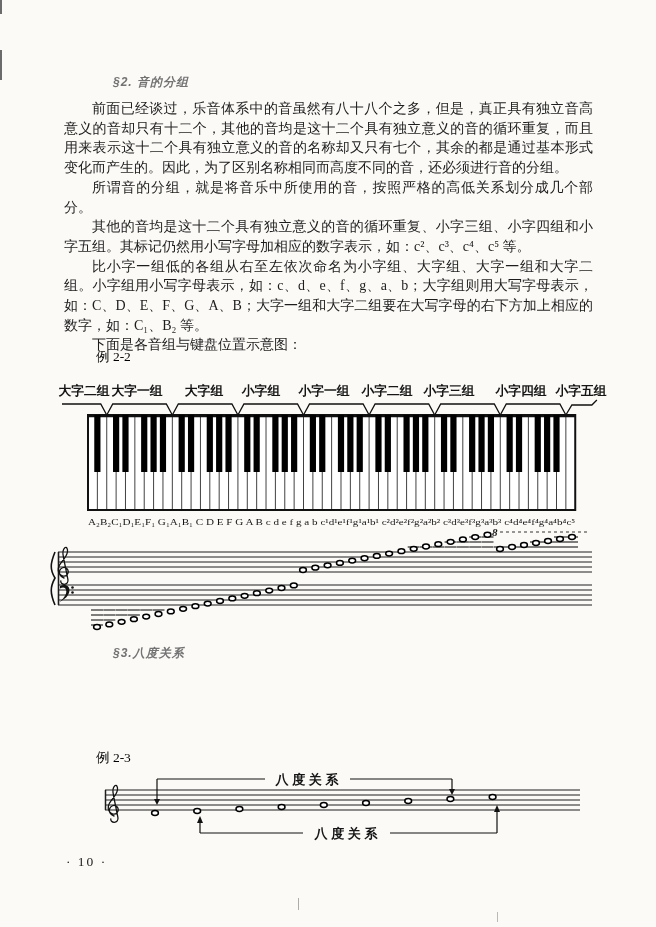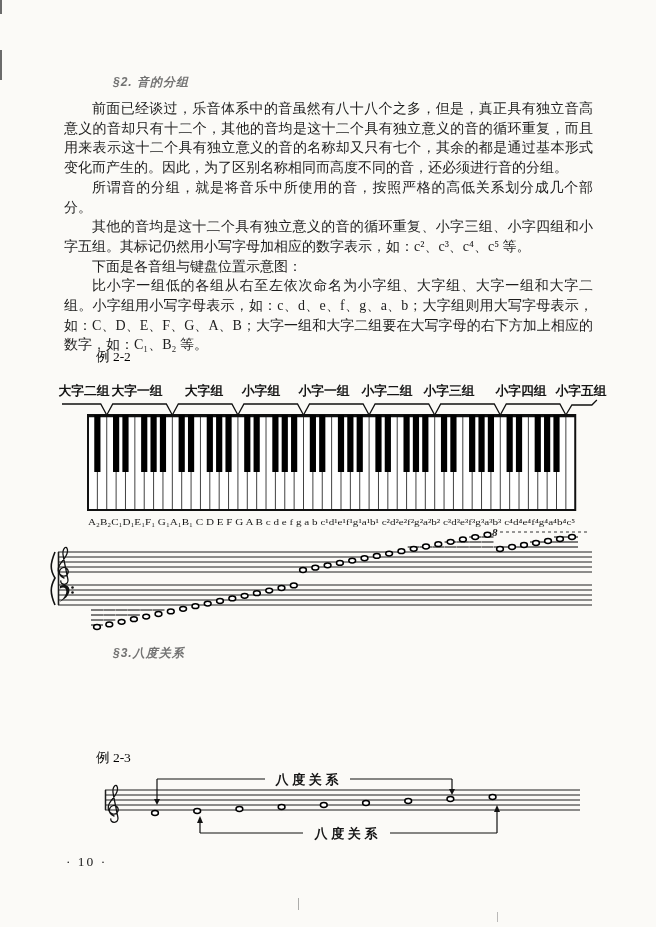--- a/index.html
+++ b/index.html
@@ -33,22 +33,22 @@
   <div class="artifact" style="left:0;top:50px;width:2px;height:30px;"></div>
   <div class="artifact" style="left:298px;top:898px;width:1px;height:12px;opacity:.55;"></div>
   <div class="artifact" style="left:497px;top:912px;width:1px;height:10px;opacity:.45;"></div>
 
   <div class="heading" style="left:113px;top:74px;">§2. 音的分组</div>
 
   <div class="textblock" style="top:99px;">
     <p>前面已经谈过，乐音体系中的音虽然有八十八个之多，但是，真正具有独立音高意义的音却只有十二个，其他的音均是这十二个具有独立意义的音的循环重复，而且用来表示这十二个具有独立意义的音的名称却又只有七个，其余的都是通过基本形式变化而产生的。因此，为了区别名称相同而高度不同的音，还必须进行音的分组。</p>
     <p>所谓音的分组，就是将音乐中所使用的音，按照严格的高低关系划分成几个部分。</p>
     <p>其他的音均是这十二个具有独立意义的音的循环重复、小字三组、小字四组和小字五组。其标记仍然用小写字母加相应的数字表示，如：c²、c³、c⁴、c⁵ 等。</p>
+    <p>比小字一组低的各组从右至左依次命名为小字组、大字组、大字一组和大字二组。小字组用小写字母表示，如：c、d、e、f、g、a、b；大字组则用大写字母表示，如：C、D、E、F、G、A、B；大字一组和大字二组要在大写字母的右下方加上相应的数字，如：C₁、B₂ 等。</p>
     <p>下面是各音组与键盘位置示意图：</p>
-    <p>比小字一组低的各组从右至左依次命名为小字组、大字组、大字一组和大字二组。小字组用小写字母表示，如：c、d、e、f、g、a、b；大字组则用大写字母表示，如：C、D、E、F、G、A、B；大字一组和大字二组要在大写字母的右下方加上相应的数字，如：C₁、B₂ 等。</p>
   </div>
 
   <div class="example-label" style="left:96px;top:348px;">例 2-2</div>
 
   <svg id="kb" class="figure" style="top:378px;" width="656" height="152">
       <g>
         <rect x="88" y="37" width="487.2399999999999" height="95" fill="#fff" stroke="#111" stroke-width="2"></rect>
         <line x1="88" y1="38" x2="575.2399999999999" y2="38" stroke="#111" stroke-width="2.5"></line>
         <line x1="97.37" y1="37" x2="97.37" y2="132" stroke="#111" stroke-width="0.8"></line>
         <line x1="106.74" y1="37" x2="106.74" y2="132" stroke="#111" stroke-width="0.8"></line>

